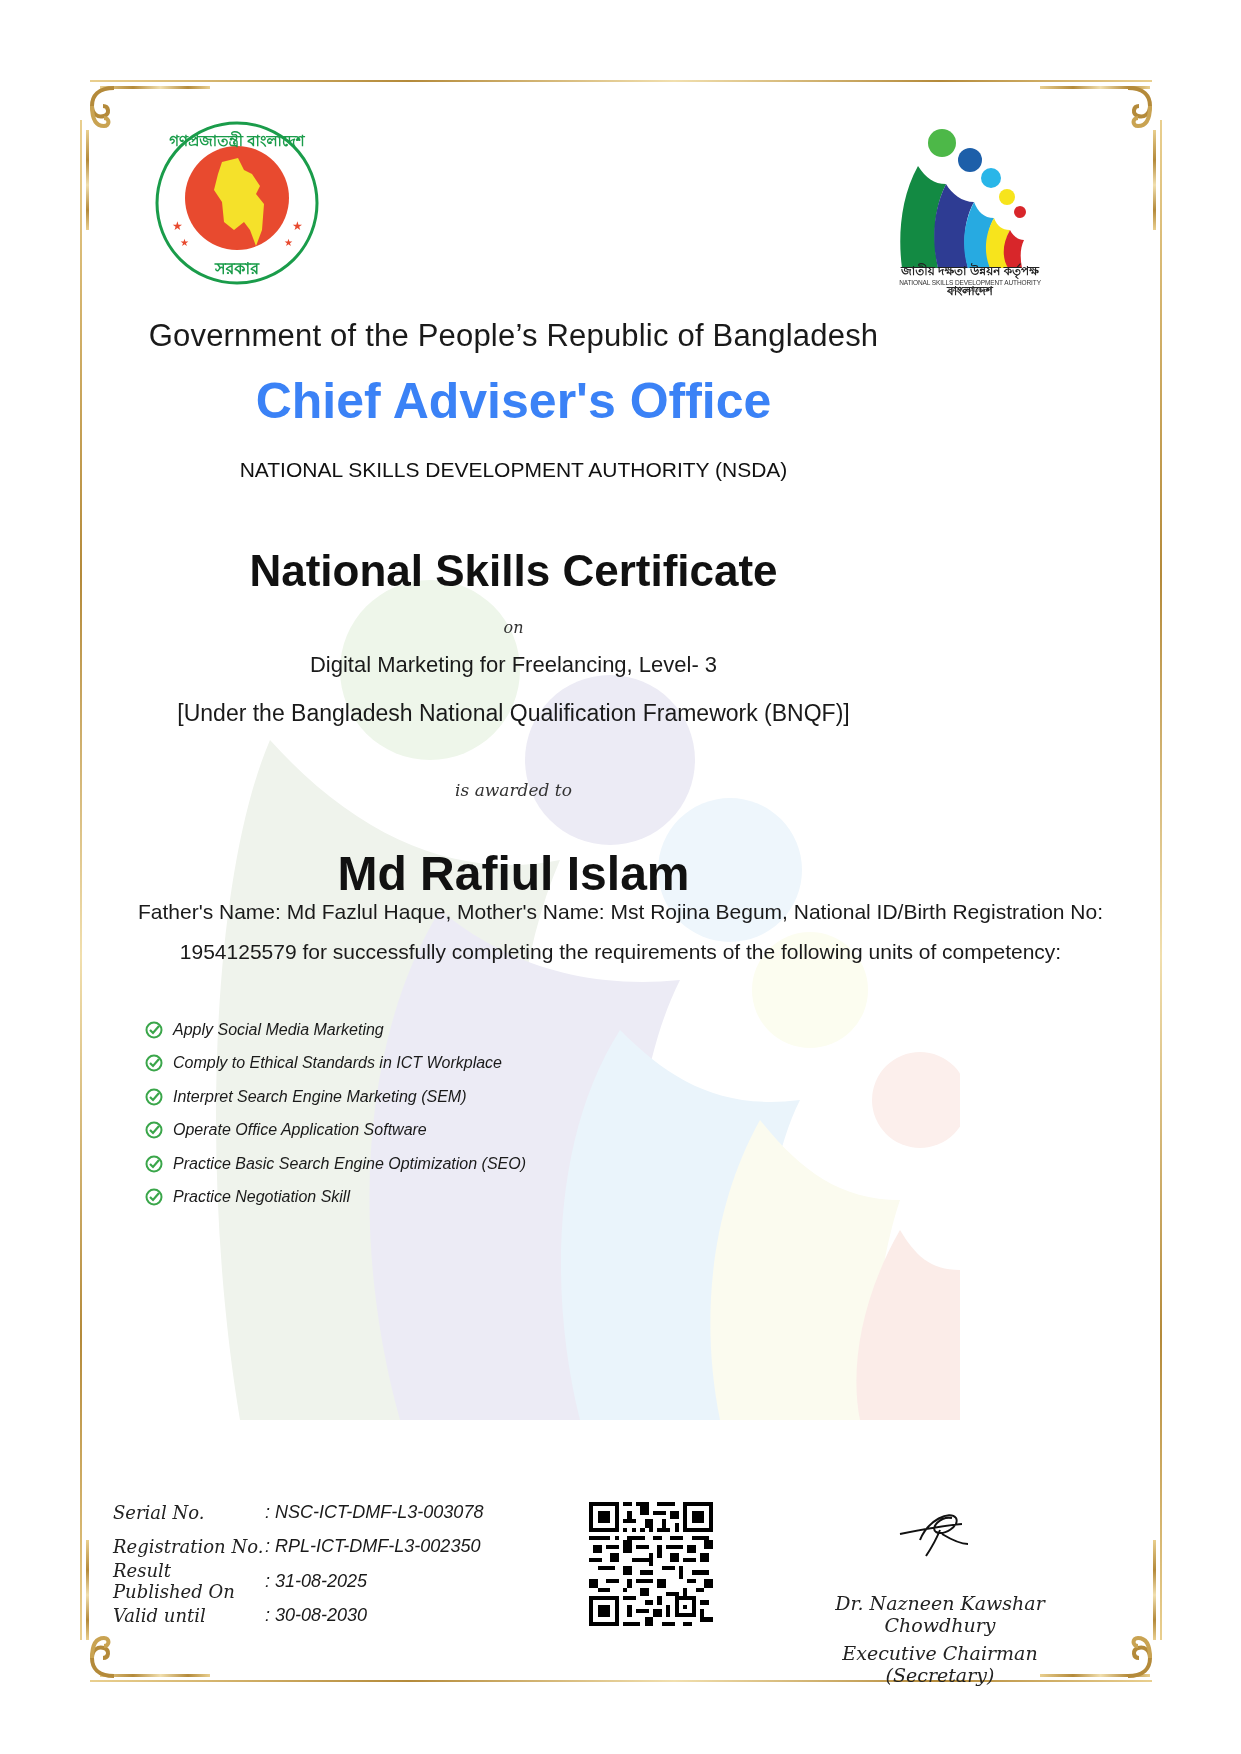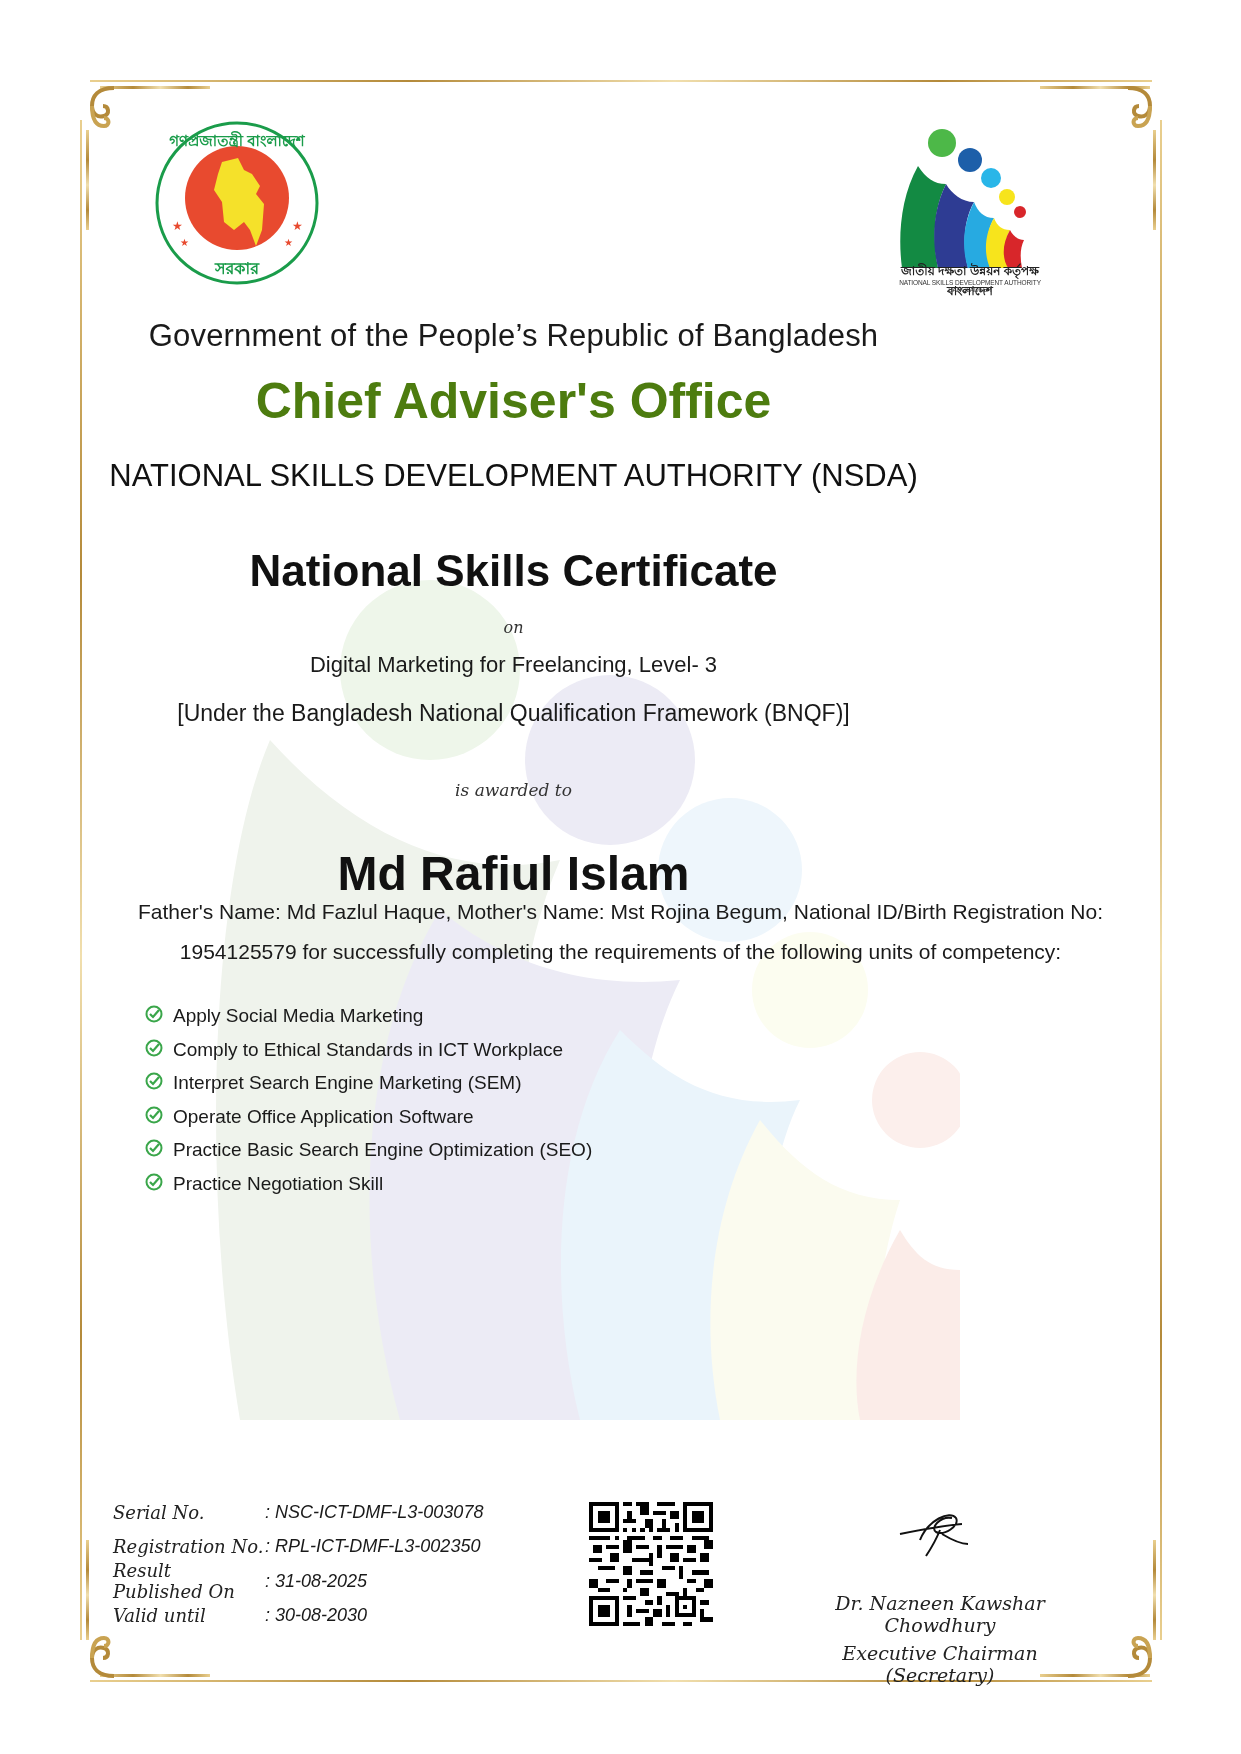--- a/index.html
+++ b/index.html
@@ -10,32 +10,32 @@
   .frame-line { position: absolute; background: linear-gradient(90deg, #e9cf8f, #b48a3a 30%, #f1dfae 55%, #b48a3a 80%, #e9cf8f); }
   .frame-v { position: absolute; background: linear-gradient(180deg, #e9cf8f, #b48a3a 30%, #f1dfae 55%, #b48a3a 80%, #e9cf8f); }
   .corner { position: absolute; width: 60px; height: 60px; }
 
   
   .watermark { position: absolute; left: 200px; top: 580px; width: 760px; height: 840px; overflow: hidden; pointer-events: none; }
 
   .center { position: absolute; left: 0; width: 1027px; text-align: center; }
 
   .gov-line { top: 318px; font-size: 31px; color: #1a1a1a; letter-spacing: 0.2px; }
-  .office-line { top: 372px; font-size: 50px; font-weight: bold; color: #4d7c0f; }
-  .nsda-line { top: 458px; font-size: 31px; color: #111; }
+  .office-line { top: 372px; font-size: 50px; font-weight: bold; color: #3b82f6; }
+  .nsda-line { top: 458px; font-size: 21px; color: #111; }
   .cert-title { top: 546px; font-size: 44px; font-weight: bold; color: #111; }
   .on-line { top: 618px; font-size: 16px; font-style: italic; font-family: "DejaVu Serif", serif; color: #333; }
   .course-line { top: 652px; font-size: 22px; color: #1a1a1a; }
   .bnqf-line { top: 700px; font-size: 23px; color: #1a1a1a; }
   .awarded-line { top: 780px; font-size: 17px; font-style: italic; font-family: "DejaVu Serif", serif; color: #333; }
   .recipient { top: 818px; font-size: 48px; font-weight: bold; color: #111; margin-top: 28px; }
   .details { top: 892px; left: 105px; width: 1031px; font-size: 21px; line-height: 40px; color: #1a1a1a; }
 
   .units { position: absolute; left: 145px; top: 1005px; list-style: none; margin: 0; padding: 0; }
-  .unit { display: flex; align-items: flex-start; height: 33.5px; font-size: 19px; color: #1a1a1a; }
+  .unit { display: flex; align-items: flex-end; height: 33.5px; font-size: 16px; font-style: italic; color: #1a1a1a; }
   .check { width: 18px; height: 18px; margin-right: 10px; flex: none; }
 
   .meta { position: absolute; left: 113px; top: 1495px; }
   .meta-row { display: flex; height: 34.5px; align-items: center; }
   .meta-label { width: 152px; font-family: "DejaVu Serif", serif; font-style: italic; font-size: 18px; color: #222; }
   .meta-value { font-size: 18px; font-style: italic; color: #1a1a1a; }
 
   .qr { position: absolute; left: 589px; top: 1502px; width: 124px; height: 124px; }
 
   .sign { position: absolute; left: 800px; top: 1500px; width: 280px; text-align: center; }

